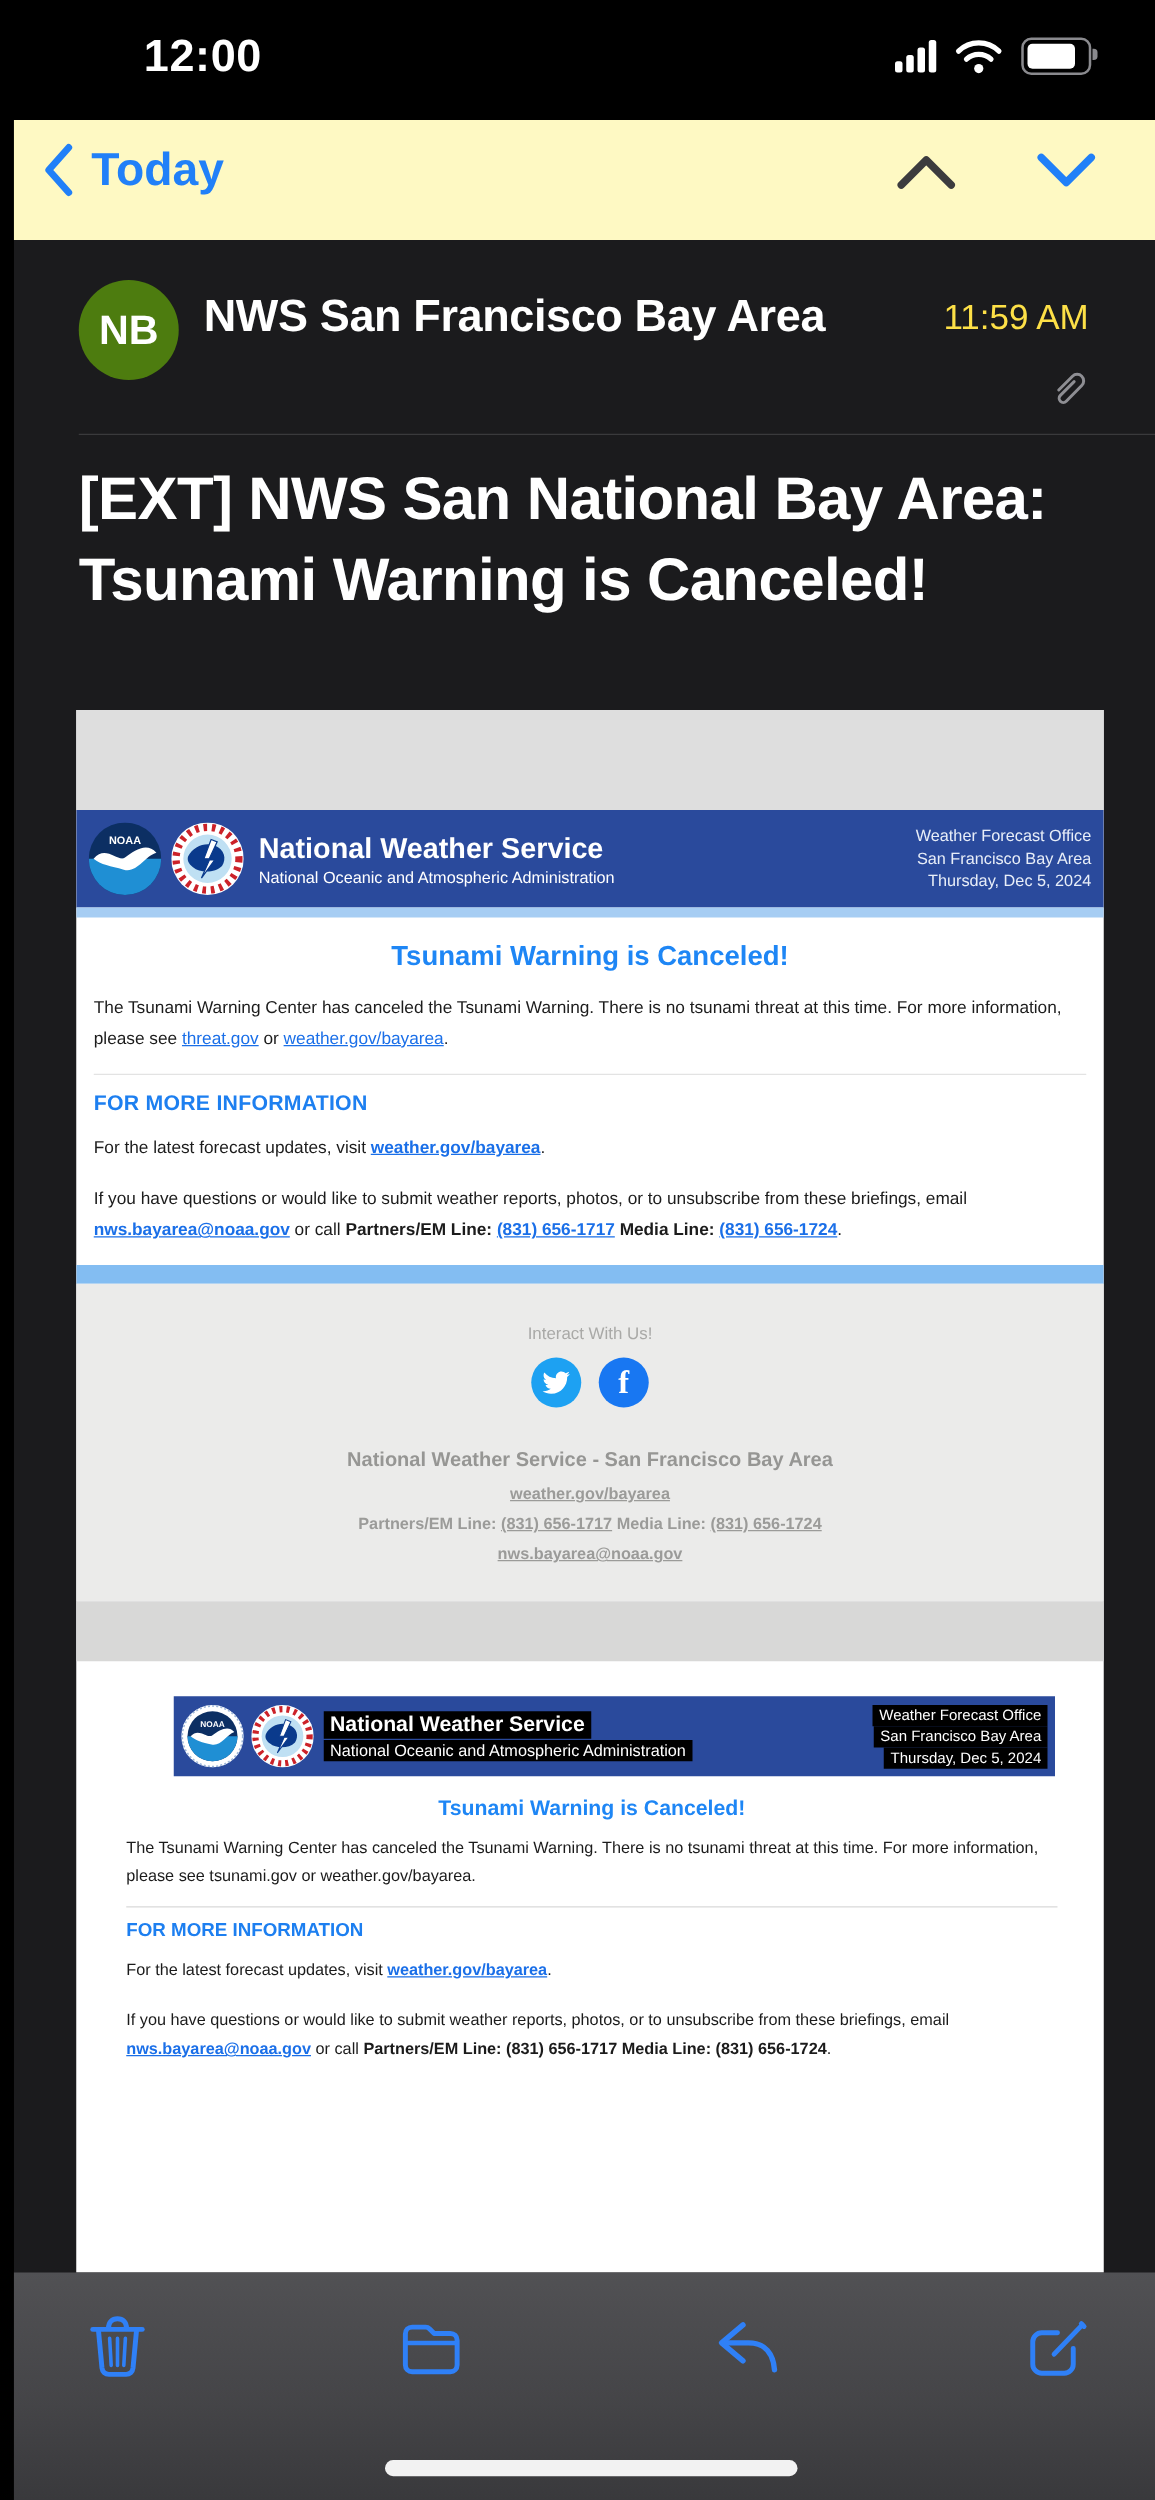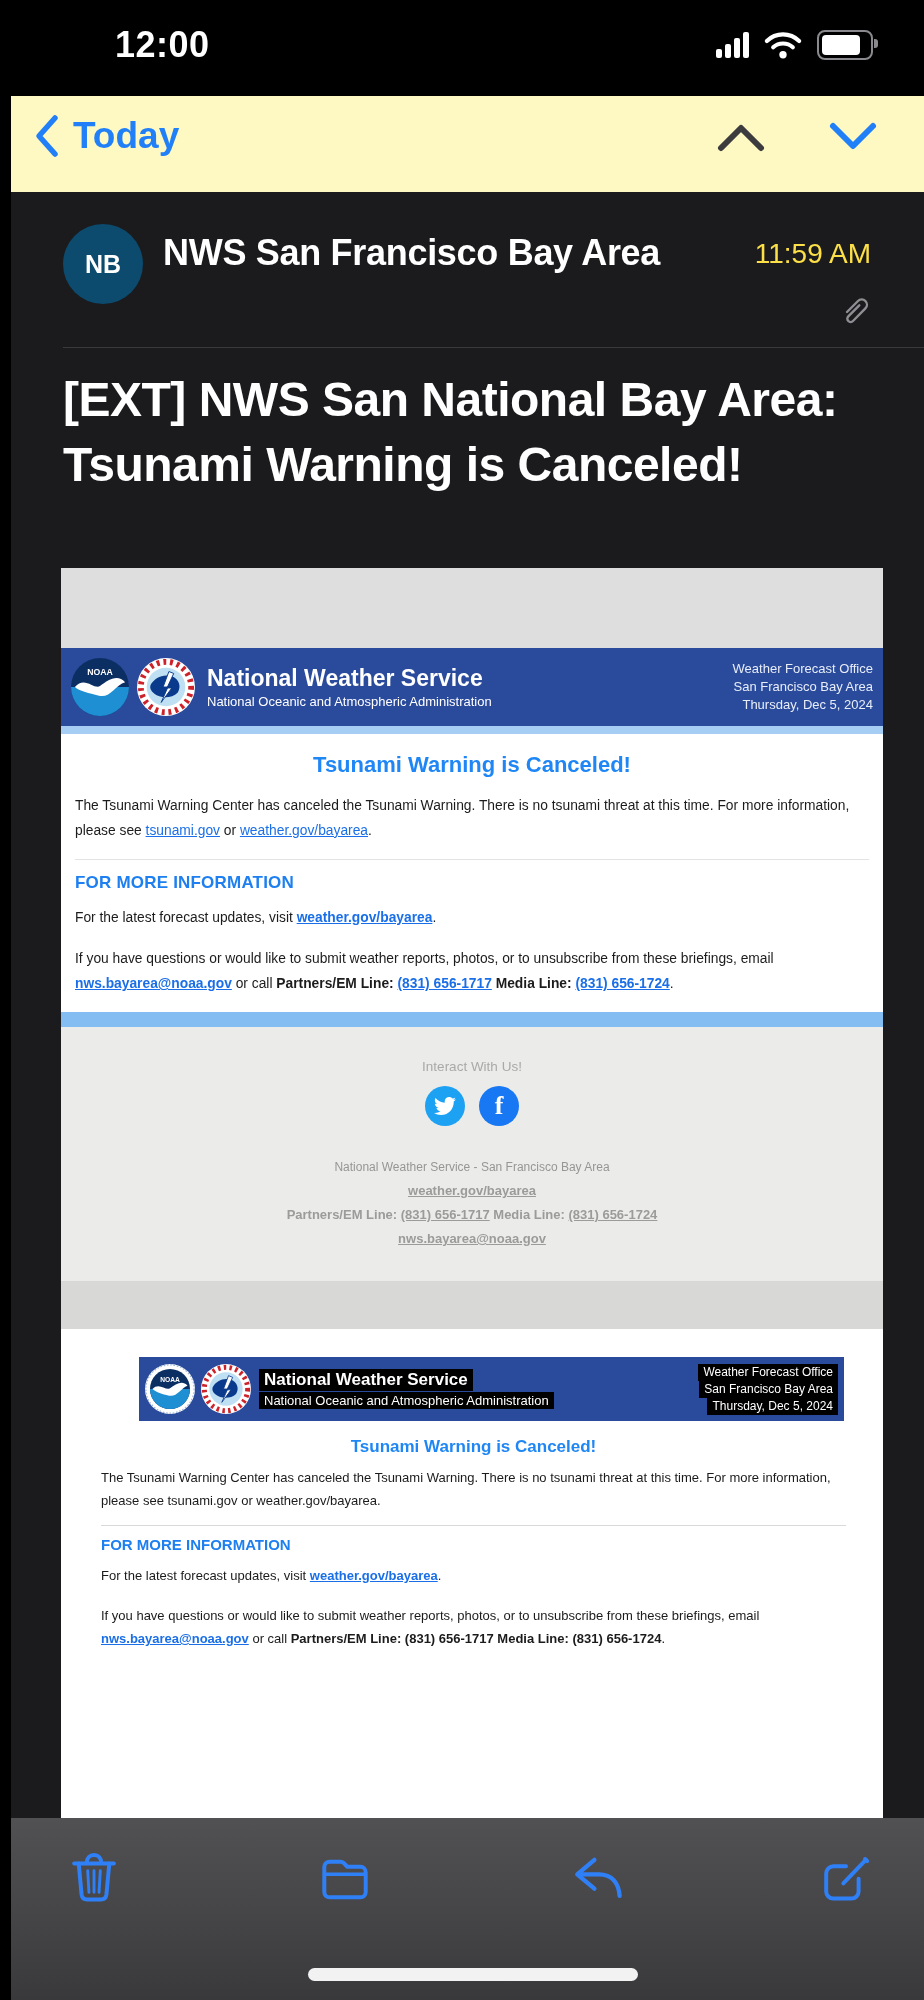--- a/index.html
+++ b/index.html
@@ -20,22 +20,22 @@
   .nav-bar{position:absolute;top:96px;left:0;width:924px;height:96px;background:#fef9c3;}
   .nav-back{position:absolute;left:22px;top:18px;display:flex;align-items:center;gap:14px;cursor:pointer;}
   .nav-back-label{color:#2180f8;font-size:37px;font-weight:600;}
   .nav-chevrons{position:absolute;right:56px;top:24px;display:flex;gap:60px;}
 
   
   .content-bg{position:absolute;top:192px;left:0;width:924px;height:1808px;background:#1b1b1d;}
 
   
   .msg-header{position:absolute;top:192px;left:0;width:924px;height:156px;}
-  .avatar{position:absolute;left:52px;top:32px;width:80px;height:80px;border-radius:50%;background:#0c4a6e;
-          display:flex;align-items:center;justify-content:center;color:#fff;font-size:25px;font-weight:600;}
+  .avatar{position:absolute;left:52px;top:32px;width:80px;height:80px;border-radius:50%;background:#4d7c0f;
+          display:flex;align-items:center;justify-content:center;color:#fff;font-size:33px;font-weight:600;}
   .sender{position:absolute;left:152px;top:40px;color:#fff;font-size:36px;font-weight:700;letter-spacing:-.3px;}
   .recv-time{position:absolute;right:64px;top:46px;color:#fde047;font-size:28px;}
   .clip{position:absolute;right:66px;top:102px;}
   .hdr-rule{position:absolute;left:52px;right:0;bottom:0;height:1px;background:#3a3a3c;}
 
   
   .subject{position:absolute;left:52px;top:368px;width:820px;color:#fff;font-size:48px;font-weight:700;
            line-height:1.35;letter-spacing:-.5px;}
 
   
@@ -64,21 +64,21 @@
   a.lnk.b{font-weight:700;}
   .b{font-weight:700;}
 
   .bar-blue{height:15px;background:#83bdf2;margin-top:15px;}
   .footer{background:#ebebea;height:254px;text-align:center;padding-top:32px;box-sizing:border-box;color:#9b9b99;}
   .interact{font-size:13.5px;color:#a9a9a7;}
   .socials{margin-top:12px;display:flex;justify-content:center;gap:14px;}
   .soc{width:40px;height:40px;border-radius:50%;display:flex;align-items:center;justify-content:center;cursor:pointer;}
   .soc.tw{background:#1da1f2;}
   .soc.fb{background:#1877f2;color:#fff;font-weight:700;font-size:26px;font-family:"Liberation Serif",serif;}
-  .foot-org{margin-top:34px;font-size:12px;font-weight:400;color:#969694;}
+  .foot-org{margin-top:34px;font-size:16px;font-weight:700;color:#969694;}
   .foot-line{margin-top:9px;font-size:13px;font-weight:700;color:#9b9b99;}
   .foot-line .u{text-decoration:underline;cursor:pointer;}
   .strip-dark{height:48px;background:#d8d8d7;}
 
   
   .plain{padding-top:28px;}
   .pheader{margin-left:78px;width:705px;height:64px;background:#2a4a9c;display:flex;align-items:center;padding:0 6px;box-sizing:border-box;}
   .plogos{display:flex;align-items:center;gap:6px;}
   .ptitle-block{margin-left:8px;}
   .hl{background:#000;color:#fff;padding:1px 5px;display:inline-block;}
@@ -187,21 +187,21 @@
         <div>Weather Forecast Office</div>
         <div>San Francisco Bay Area</div>
         <div>Thursday, Dec 5, 2024</div>
       </div>
     </div>
     <div class="strip-ltblue"></div>
 
     <div class="body1">
       <div class="headline">Tsunami Warning is Canceled!</div>
       <div class="para">
-        <span>The Tsunami Warning Center has canceled the Tsunami Warning. There is no tsunami threat at this time. For more information, please see </span><a class="lnk">tsunami.gov</a><span> or </span><a class="lnk">weather.gov/bayarea</a><span>.</span>
+        <span>The Tsunami Warning Center has canceled the Tsunami Warning. There is no tsunami threat at this time. For more information, please see </span><a class="lnk">threat.gov</a><span> or </span><a class="lnk">weather.gov/bayarea</a><span>.</span>
       </div>
       <div class="rule"></div>
       <div class="sect-head">FOR MORE INFORMATION</div>
       <div class="para mt">
         <span>For the latest forecast updates, visit </span><a class="lnk b">weather.gov/bayarea</a><span>.</span>
       </div>
       <div class="para mt2">
         <span>If you have questions or would like to submit weather reports, photos, or to unsubscribe from these briefings, email </span><a class="lnk b">nws.bayarea@noaa.gov</a><span> or call </span><span class="b">Partners/EM Line:</span><span> </span><a class="lnk b">(831) 656-1717</a><span> </span><span class="b">Media Line:</span><span> </span><a class="lnk b">(831) 656-1724</a><span>.</span>
       </div>
     </div>

